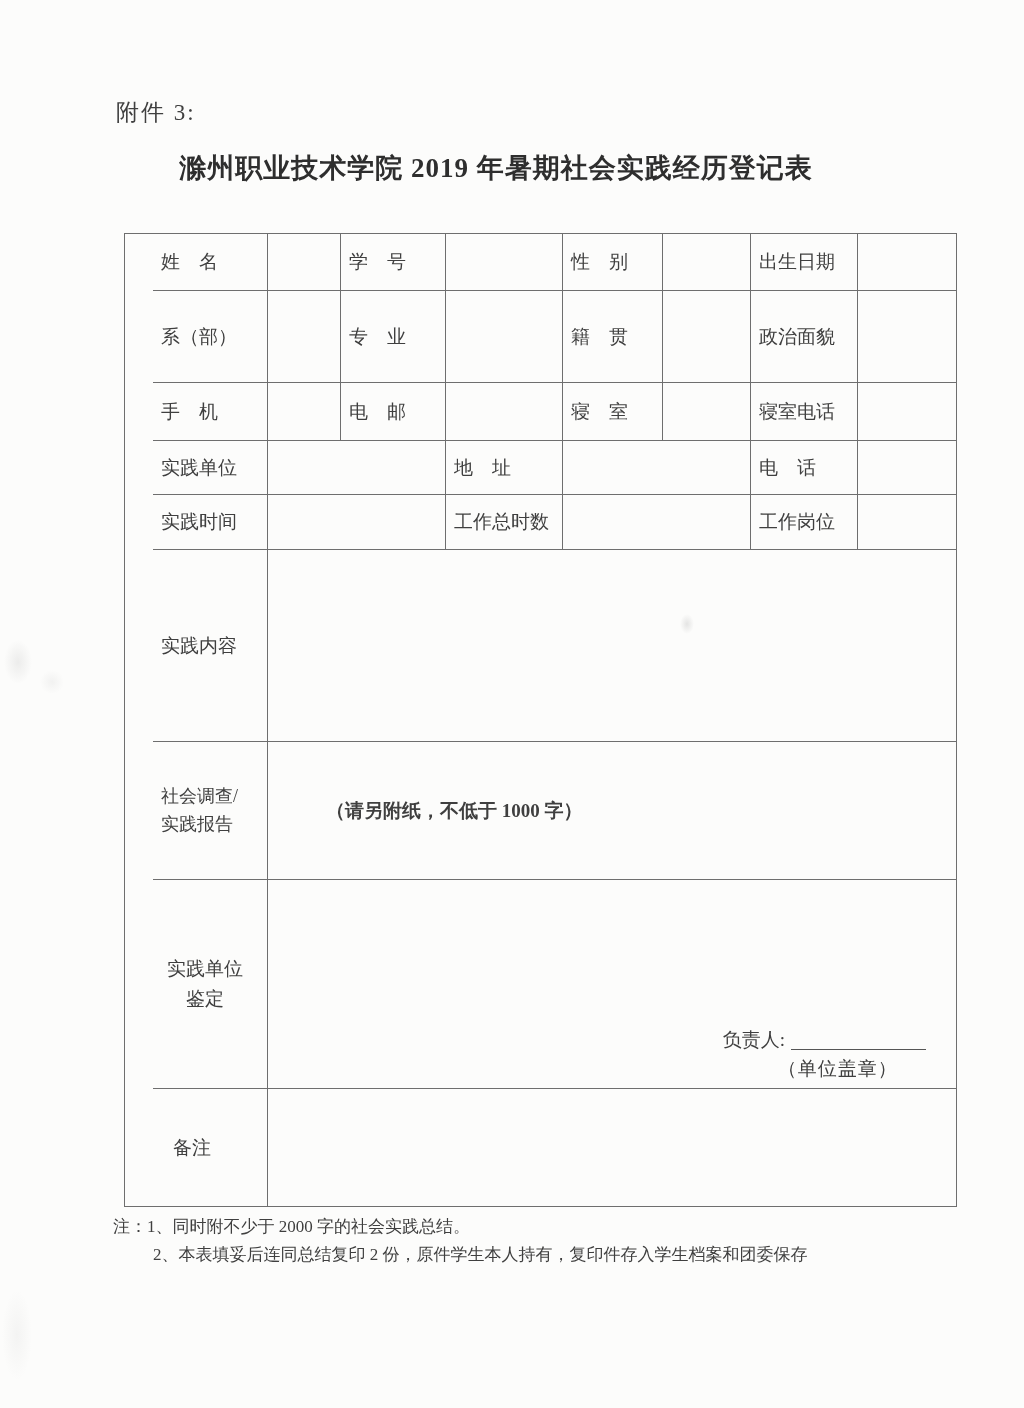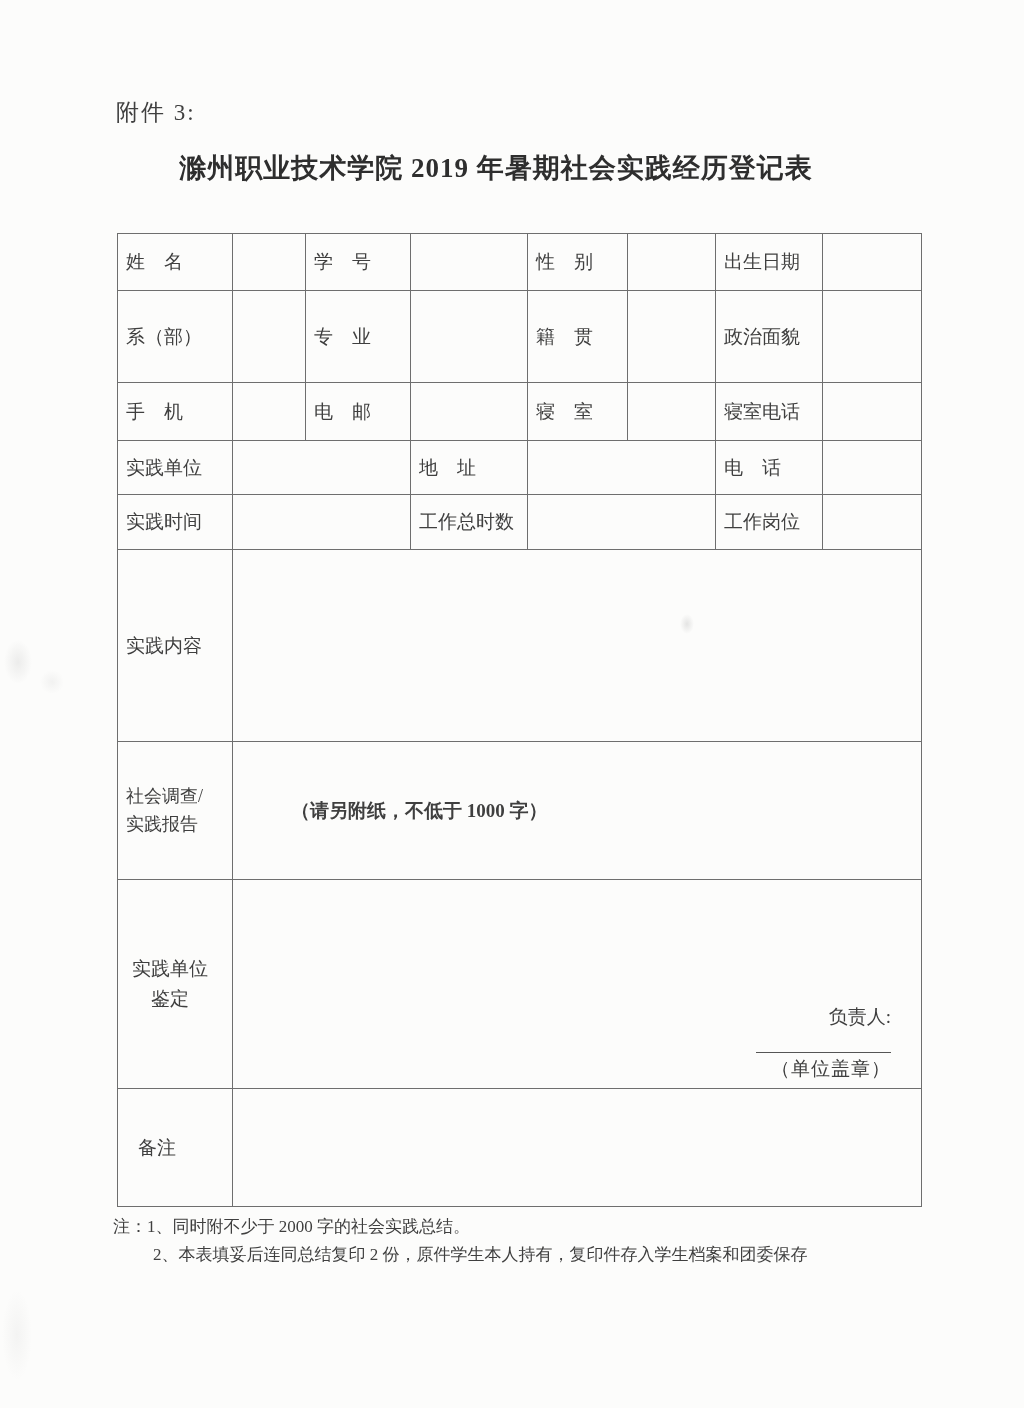--- a/index.html
+++ b/index.html
@@ -16,24 +16,25 @@
     position:absolute;left:116px;top:97px;
     font-size:23px;letter-spacing:2px;color:#404040;
   }
   .title{
     position:absolute;left:0;right:0;top:150px;
     text-align:center;
     transform:translateX(-16px);
     font-size:27px;font-weight:bold;letter-spacing:1px;color:#2e2e2e;
   }
   .form-table{
-    position:absolute;left:117px;top:233px;
+    position:absolute;left:124px;top:233px;
     width:803px;
     border:1px solid #6e6e6e;
     background:transparent;
+    padding-left:28px;
   }
   .row{display:flex;width:803px;}
   .cell{
     box-sizing:border-box;
     border-right:1px solid #6e6e6e;
     border-bottom:1px solid #6e6e6e;
     display:flex;align-items:center;
     padding-left:8px;
     font-size:19px;color:#3f3f3f;
     white-space:nowrap;
@@ -59,21 +60,21 @@
   .centered-stack{
     flex-direction:column;justify-content:center;align-items:flex-start;
     white-space:normal;
   }
   .centered-stack .stack-inner{
     margin-left:6px;text-align:center;line-height:1.6;
   }
   .report-content{padding-left:58px;font-weight:bold;}
   .appraisal-content{position:relative;padding-left:0;}
   .signer{position:absolute;right:30px;bottom:6px;font-size:19px;color:#3f3f3f;}
-  .signer-top{display:flex;align-items:flex-end;flex-direction:column;}
+  .signer-top{display:flex;align-items:flex-start;}
   .sig-underline{
     display:inline-block;width:135px;height:22px;
     border-bottom:1px solid #555;margin-left:6px;
   }
   .stamp{margin-top:3px;padding-left:55px;letter-spacing:1px;}
   .remarks-label{padding-left:20px;}
   .notes{
     position:absolute;left:113px;top:1213px;width:800px;
     font-size:17px;line-height:1.62;color:#3f3f3f;
   }

